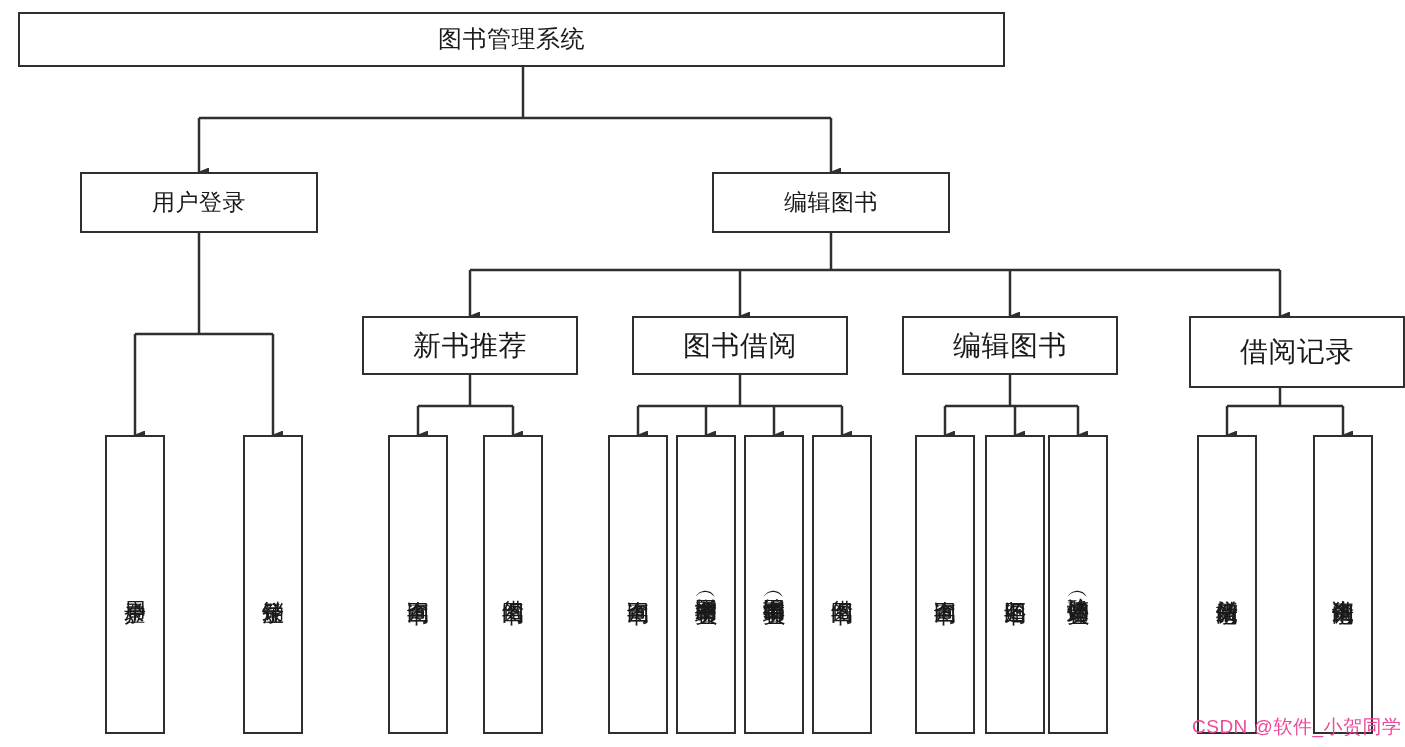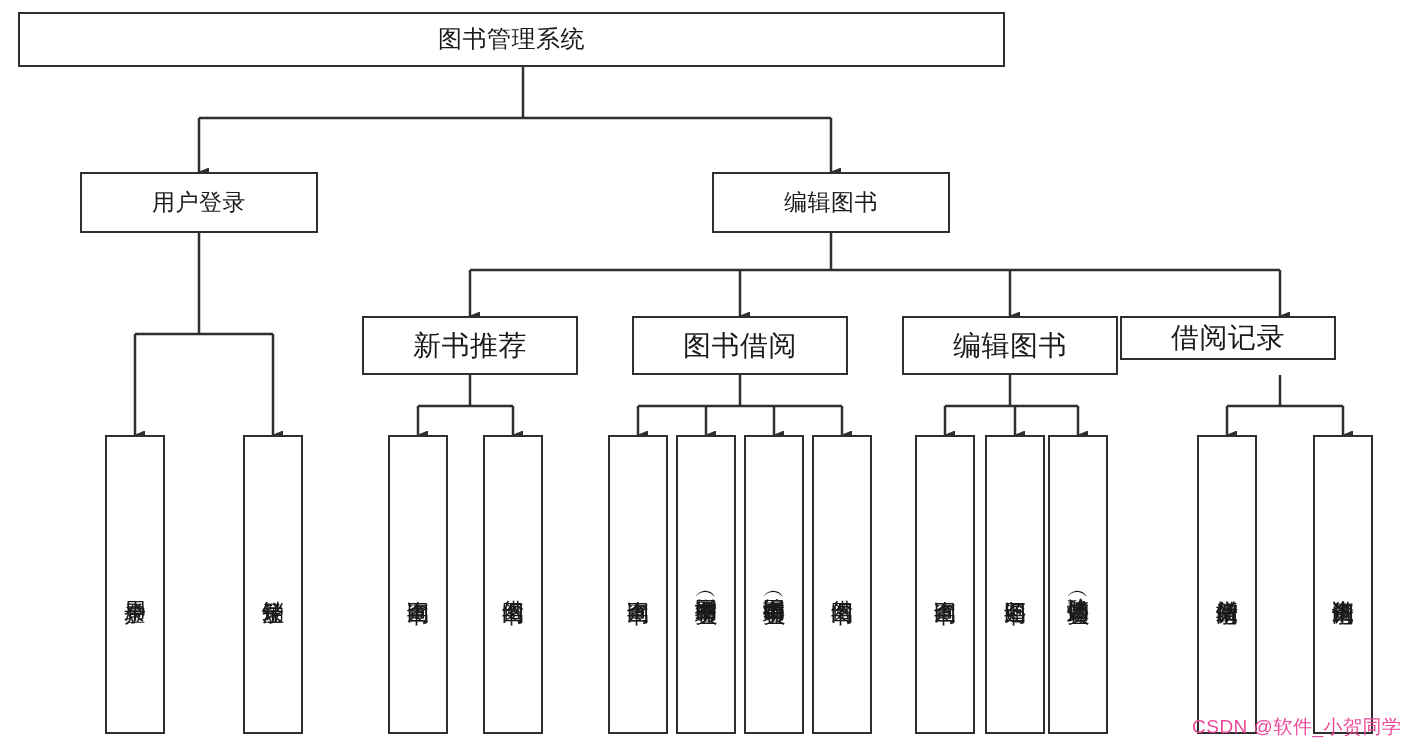--- a/index.html
+++ b/index.html
@@ -122,21 +122,21 @@
       </div>
       <div class="node-box level-2 horizontal" style="left: 362px; top: 316px; width: 216px; height: 59px; border-color: rgb(47, 47, 47); color: rgb(26, 26, 26);">
         <span class="node-label">新书推荐</span>
       </div>
       <div class="node-box level-2 horizontal" style="left: 632px; top: 316px; width: 216px; height: 59px; border-color: rgb(47, 47, 47); color: rgb(26, 26, 26);">
         <span class="node-label">图书借阅</span>
       </div>
       <div class="node-box level-2 horizontal" style="left: 902px; top: 316px; width: 216px; height: 59px; border-color: rgb(47, 47, 47); color: rgb(26, 26, 26);">
         <span class="node-label">编辑图书</span>
       </div>
-      <div class="node-box level-2 horizontal" style="left: 1120px; top: 316px; width: 216px; height: 44px; border-color: rgb(47, 47, 47); color: rgb(26, 26, 26);">
+      <div class="node-box level-2 horizontal" style="left: 1189px; top: 316px; width: 216px; height: 72px; border-color: rgb(47, 47, 47); color: rgb(26, 26, 26);">
         <span class="node-label">借阅记录</span>
       </div>
       <div class="node-box level-3 vertical" style="left: 105px; top: 435px; width: 60px; height: 299px; border-color: rgb(47, 47, 47); color: rgb(26, 26, 26);">
         <span class="node-label">用户登录</span>
       </div>
       <div class="node-box level-3 vertical" style="left: 243px; top: 435px; width: 60px; height: 299px; border-color: rgb(47, 47, 47); color: rgb(26, 26, 26);">
         <span class="node-label">注销登录</span>
       </div>
       <div class="node-box level-3 vertical" style="left: 388px; top: 435px; width: 60px; height: 299px; border-color: rgb(47, 47, 47); color: rgb(26, 26, 26);">
         <span class="node-label">查询图书</span>

